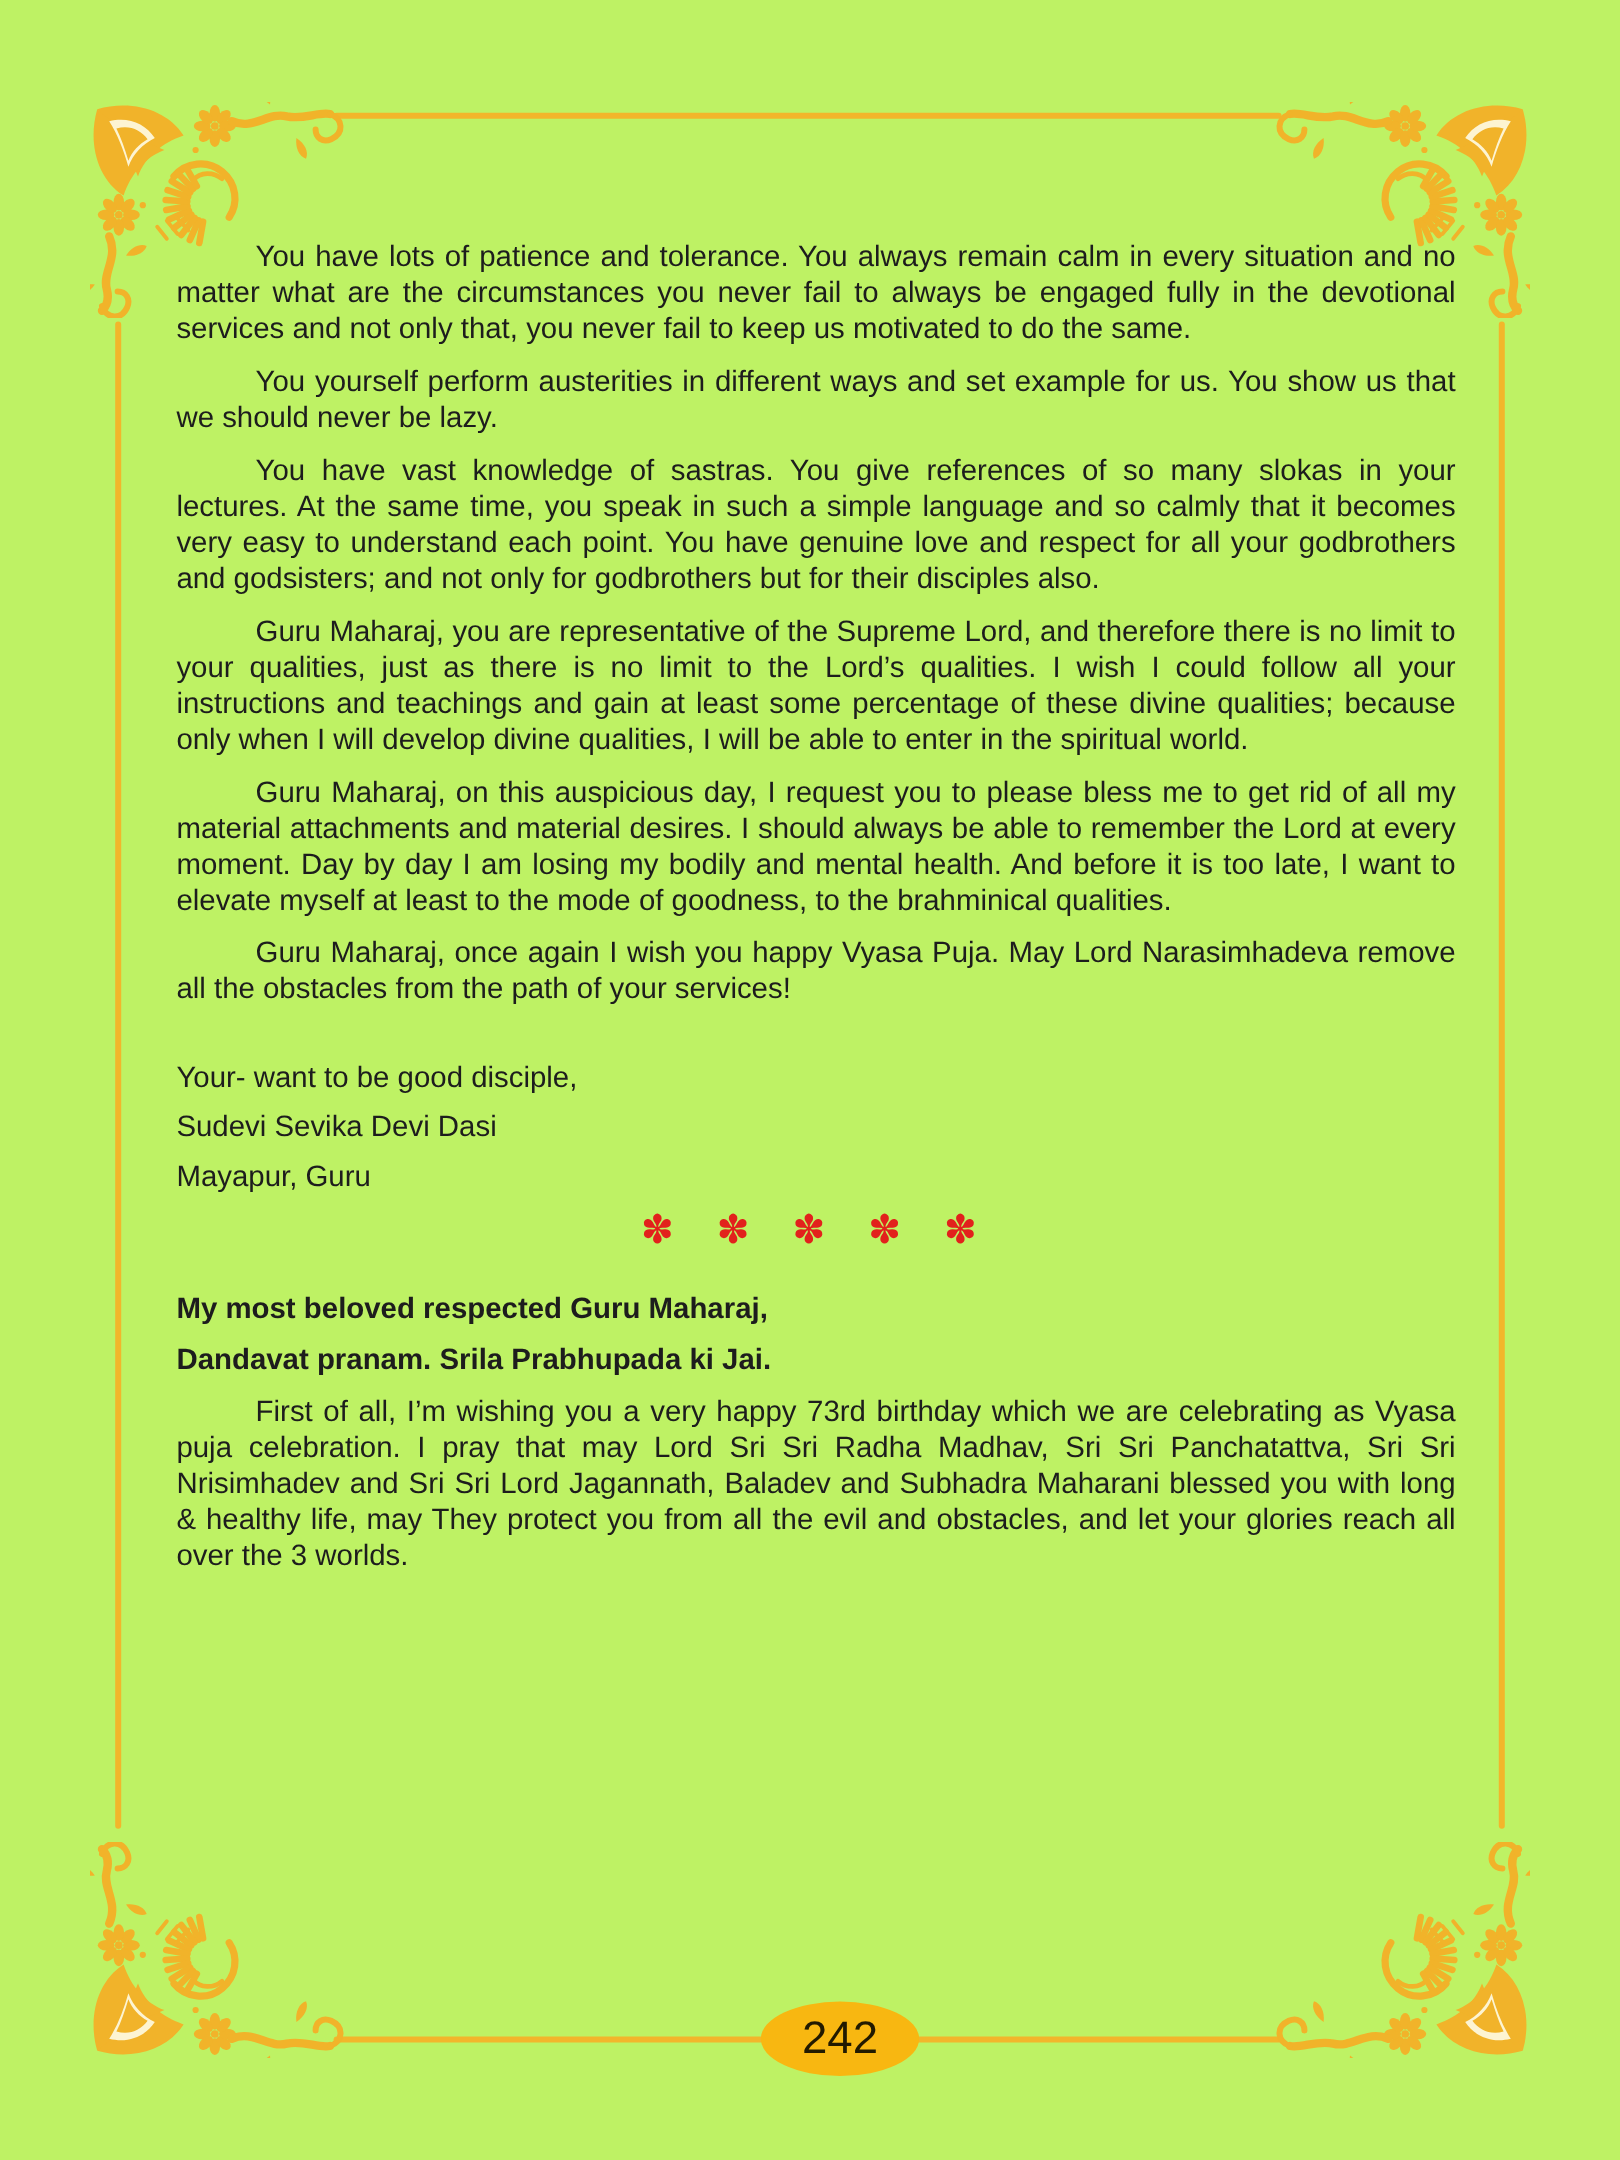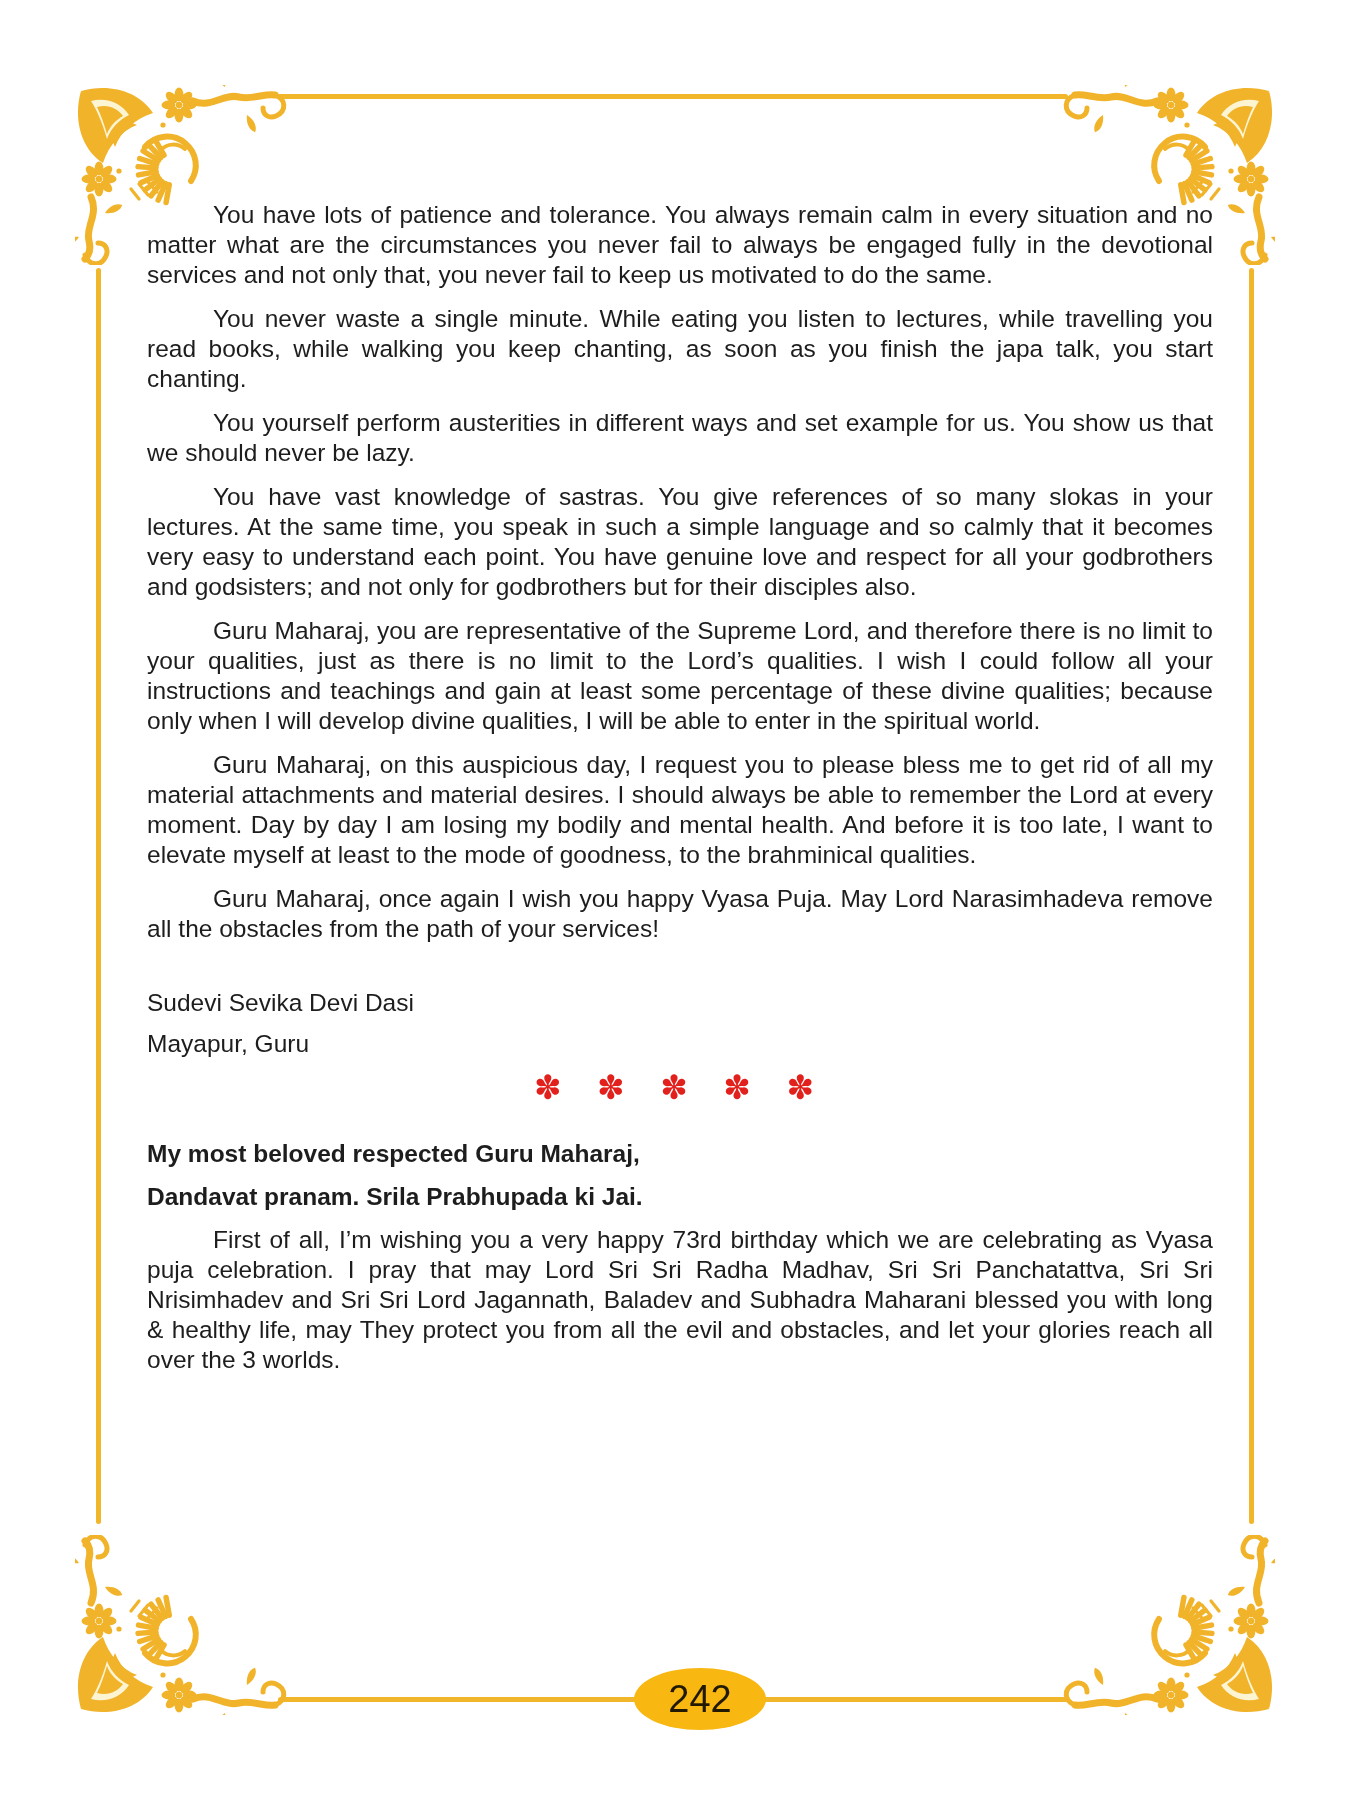--- a/index.html
+++ b/index.html
@@ -1,20 +1,20 @@
 <!DOCTYPE html>
 <html><head>
 <meta charset="utf-8">
 <style>
   html,body{margin:0;padding:0;background:#e8e0c8;}
   .page{
     position:relative;
     width:1350px;height:1800px;
     margin:0 auto;
-    background:#ffffff;
+    background:#bef264;
     overflow:hidden;
     font-family:"Liberation Sans","DejaVu Sans",sans-serif;
     color:#1d1d1d;
   }
   
   .frame-line{position:absolute;background:#F2B62B;border-radius:3px;}
   .frame-line.top{left:278px;top:94px;width:790px;height:5px;}
   .frame-line.bottom{left:278px;top:1697px;width:790px;height:5px;}
   .frame-line.left{left:96px;top:268px;width:5px;height:1256px;}
   .frame-line.right{left:1249px;top:268px;width:5px;height:1256px;}
@@ -132,28 +132,28 @@
   <svg class="corner bl" viewBox="0 0 215 180">
       <use href="#corner-art"></use>
     </svg>
   <svg class="corner br" viewBox="0 0 215 180">
       <use href="#corner-art"></use>
     </svg>
 
   <div class="content">
 
     <p class="para">You have lots of patience and tolerance. You always remain calm in every situation and no matter what are the circumstances you never fail to always be engaged fully in the devotional services and not only that, you never fail to keep us motivated to do the same.</p>
-    <p class="para">You never waste a single minute. While eating you listen to lectures, while travelling you read books, while walking you keep chanting, as soon as you finish the japa talk, you start chanting.</p>
     <p class="para">You yourself perform austerities in different ways and set example for us. You show us that we should never be lazy.</p>
     <p class="para">You have vast knowledge of sastras. You give references of so many slokas in your lectures. At the same time, you speak in such a simple language and so calmly that it becomes very easy to understand each point. You have genuine love and respect for all your godbrothers and godsisters; and not only for godbrothers but for their disciples also.</p>
     <p class="para">Guru Maharaj, you are representative of the Supreme Lord, and therefore there is no limit to your qualities, just as there is no limit to the Lord’s qualities. I wish I could follow all your instructions and teachings and gain at least some percentage of these divine qualities; because only when I will develop divine qualities, I will be able to enter in the spiritual world.</p>
     <p class="para">Guru Maharaj, on this auspicious day, I request you to please bless me to get rid of all my material attachments and material desires. I should always be able to remember the Lord at every moment. Day by day I am losing my bodily and mental health. And before it is too late, I want to elevate myself at least to the mode of goodness, to the brahminical qualities.</p>
     <p class="para">Guru Maharaj, once again I wish you happy Vyasa Puja. May Lord Narasimhadeva remove all the obstacles from the path of your services!</p>
 
     <div class="sig-block">
+      <p class="plain-line">Your- want to be good disciple,</p>
       <p class="plain-line">Sudevi Sevika Devi Dasi</p>
       <p class="plain-line">Mayapur, Guru</p>
     </div>
 
     <div class="stars">✽ ✽ ✽ ✽ ✽</div>
 
     <p class="greet-line">My most beloved respected Guru Maharaj,</p>
     <p class="greet-line">Dandavat pranam. Srila Prabhupada ki Jai.</p>
 
     <p class="para">First of all, I’m wishing you a very happy 73rd birthday which we are celebrating as Vyasa puja celebration. I pray that may Lord Sri Sri Radha Madhav, Sri Sri Panchatattva, Sri Sri Nrisimhadev and Sri Sri Lord Jagannath, Baladev and Subhadra Maharani blessed you with long &amp; healthy life, may They protect you from all the evil and obstacles, and let your glories reach all over the 3 worlds.</p>

